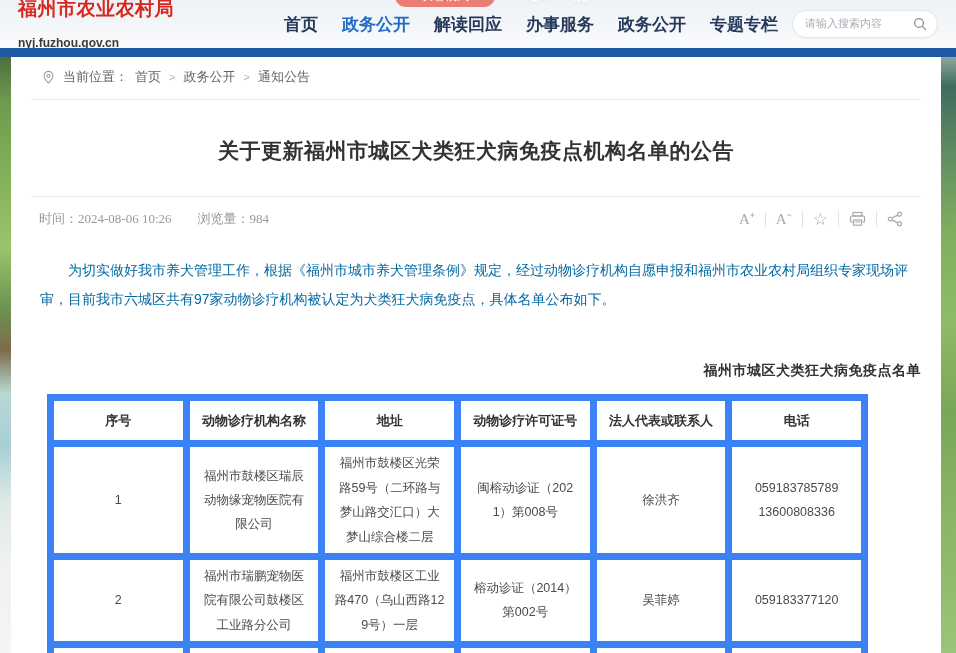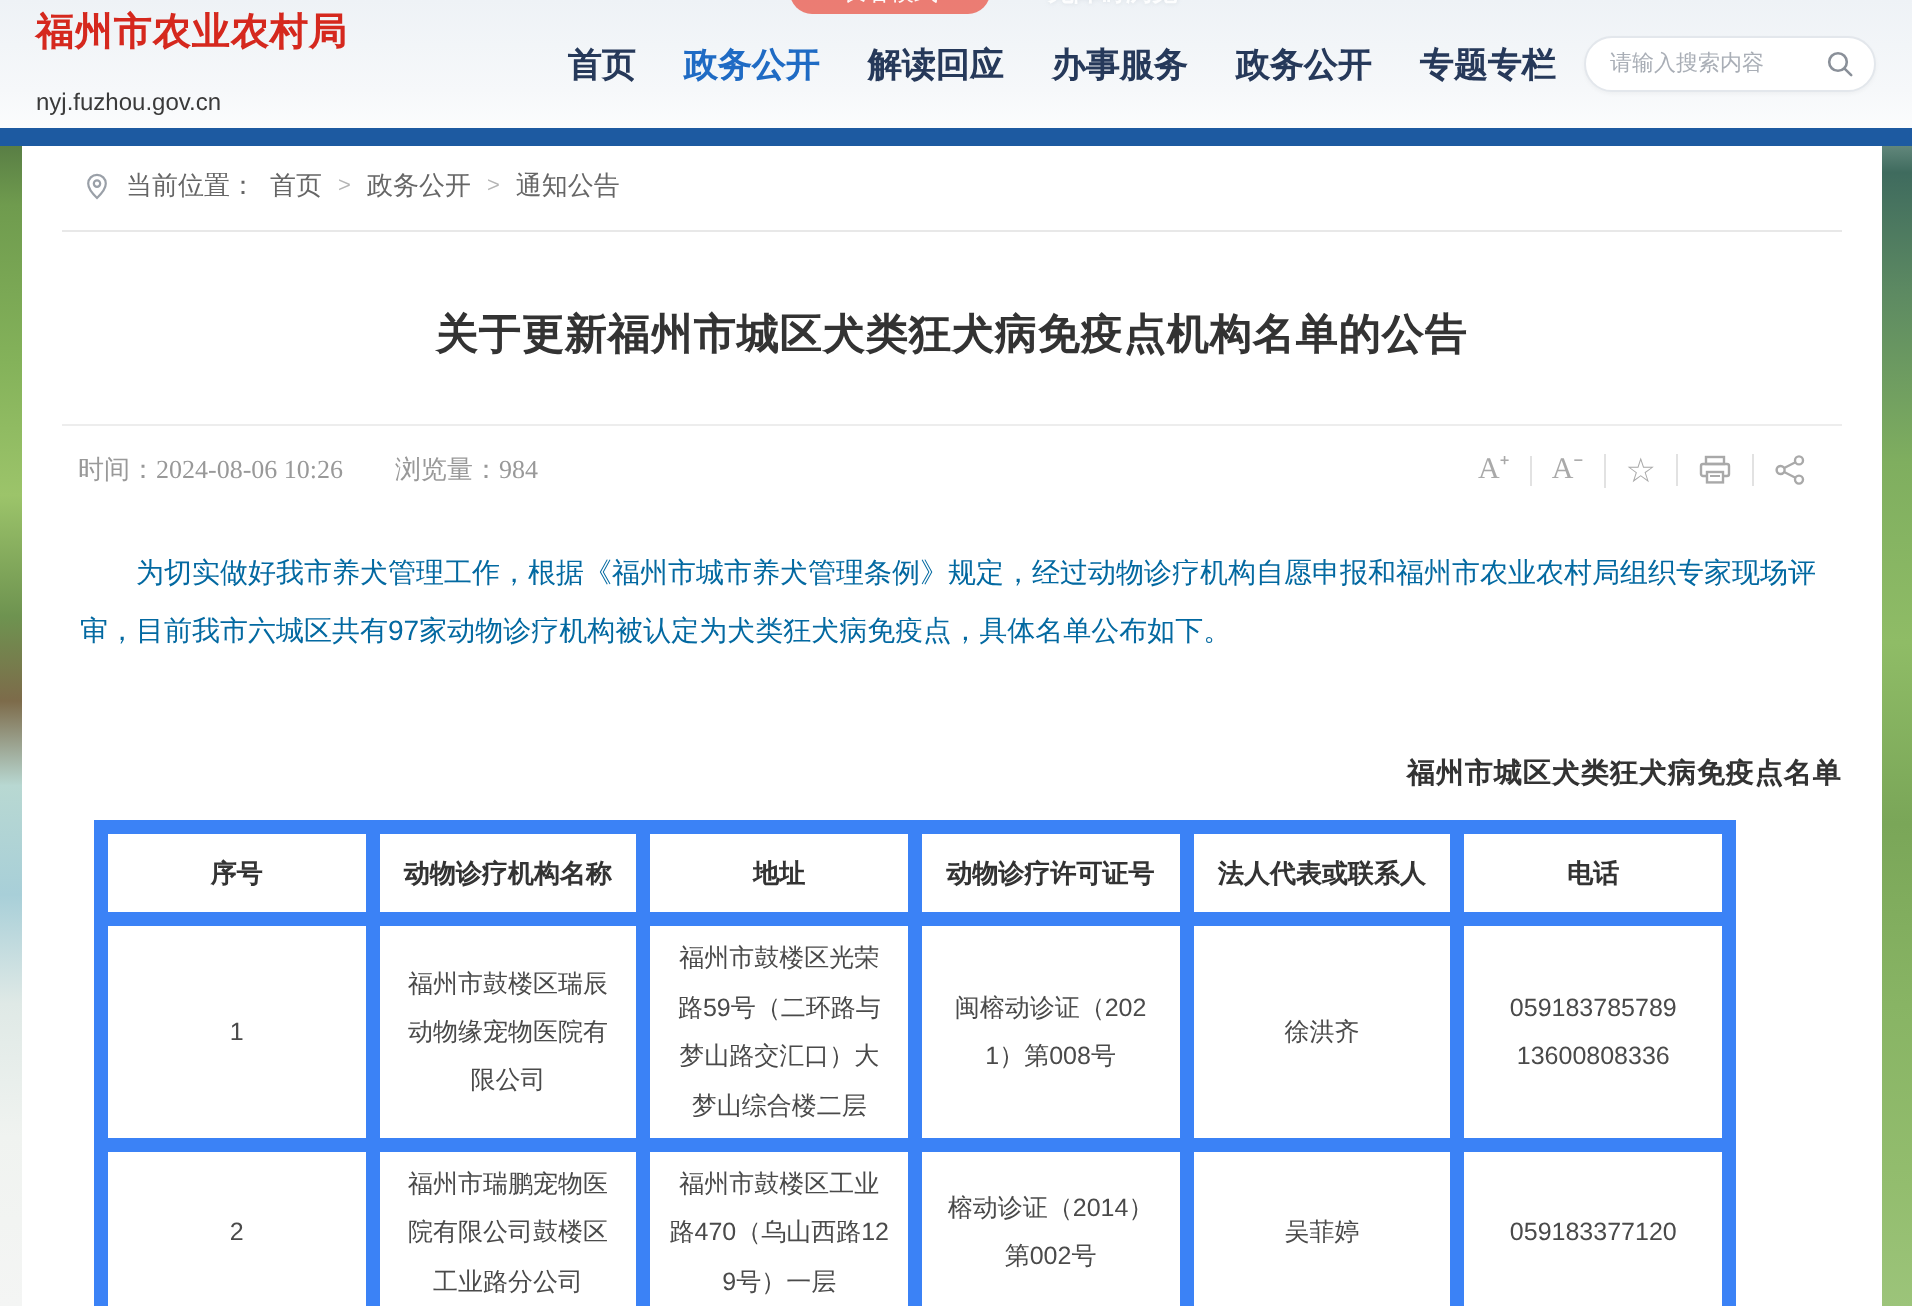--- a/index.html
+++ b/index.html
@@ -13,37 +13,37 @@
   .bg-strip.left{
     left:0;top:48px;width:11px;height:605px;
     background:linear-gradient(180deg,#47663d 0%,#6f9b4e 9%,#84b25a 22%,#9cc46a 33%,#6e9350 43%,#7d6b4a 50%,#b8d8d2 57%,#a8cfd8 66%,#dfe9e6 75%,#f0f3f0 86%,#f4f5f4 100%);
   }
   .bg-strip.right{
     right:0;top:50px;width:15px;height:603px;
     background:linear-gradient(180deg,#9db6ad 0%,#3f6b5e 6%,#5d8a62 16%,#7fae5f 30%,#8fbc66 45%,#7aa658 60%,#88b464 75%,#93bd6e 90%,#9cc47a 100%);
   }
   
   .site-header{
-    position:relative;z-index:2;height:64px;
+    position:relative;z-index:2;height:48px;
     background:linear-gradient(180deg,#eef2f6 0%,#f6f8fa 70%,#fbfcfd 100%);
     display:flex;align-items:center;padding:0 18px;box-sizing:border-box;
   }
   .logo-block{width:252px;line-height:1.15;}
   .logo-title{color:#d5281e;font-weight:bold;font-size:19px;letter-spacing:.5px;}
-  .logo-domain{color:#3a3a3a;font-weight:normal;font-size:12px;margin-top:17px;}
+  .logo-domain{color:#3a3a3a;font-weight:bold;font-size:12px;margin-top:17px;}
   .main-nav{flex:1;display:flex;justify-content:center;align-items:center;gap:24px;}
   .nav-item{font-size:17px;font-weight:bold;color:#26395a;text-decoration:none;cursor:pointer;white-space:nowrap;}
   .nav-item.active{color:#1f6bc4;}
   .search-box{
     width:146px;height:28px;background:#fff;border:1px solid #e3e7ec;border-radius:15px;
     display:flex;align-items:center;padding:0 10px;box-sizing:border-box;box-shadow:0 1px 2px rgba(0,0,0,.04);
   }
   .search-box input{
     border:none;outline:none;flex:1;min-width:0;font-size:11px;color:#555;background:transparent;
-    font-family:Liberation Serif, serif;
+    font-family:Liberation Mono, monospace;
   }
   .search-box input::placeholder{color:#a9aeb6;}
   .search-icon svg{display:block;}
   
   .top-pill{
     position:absolute;top:-15px;left:395px;width:100px;height:22px;border-radius:12px;
     background:rgba(234,103,92,.85);color:rgba(255,255,255,.95);font-size:12px;
     display:flex;align-items:center;justify-content:center;cursor:pointer;
   }
   .top-ghost{

